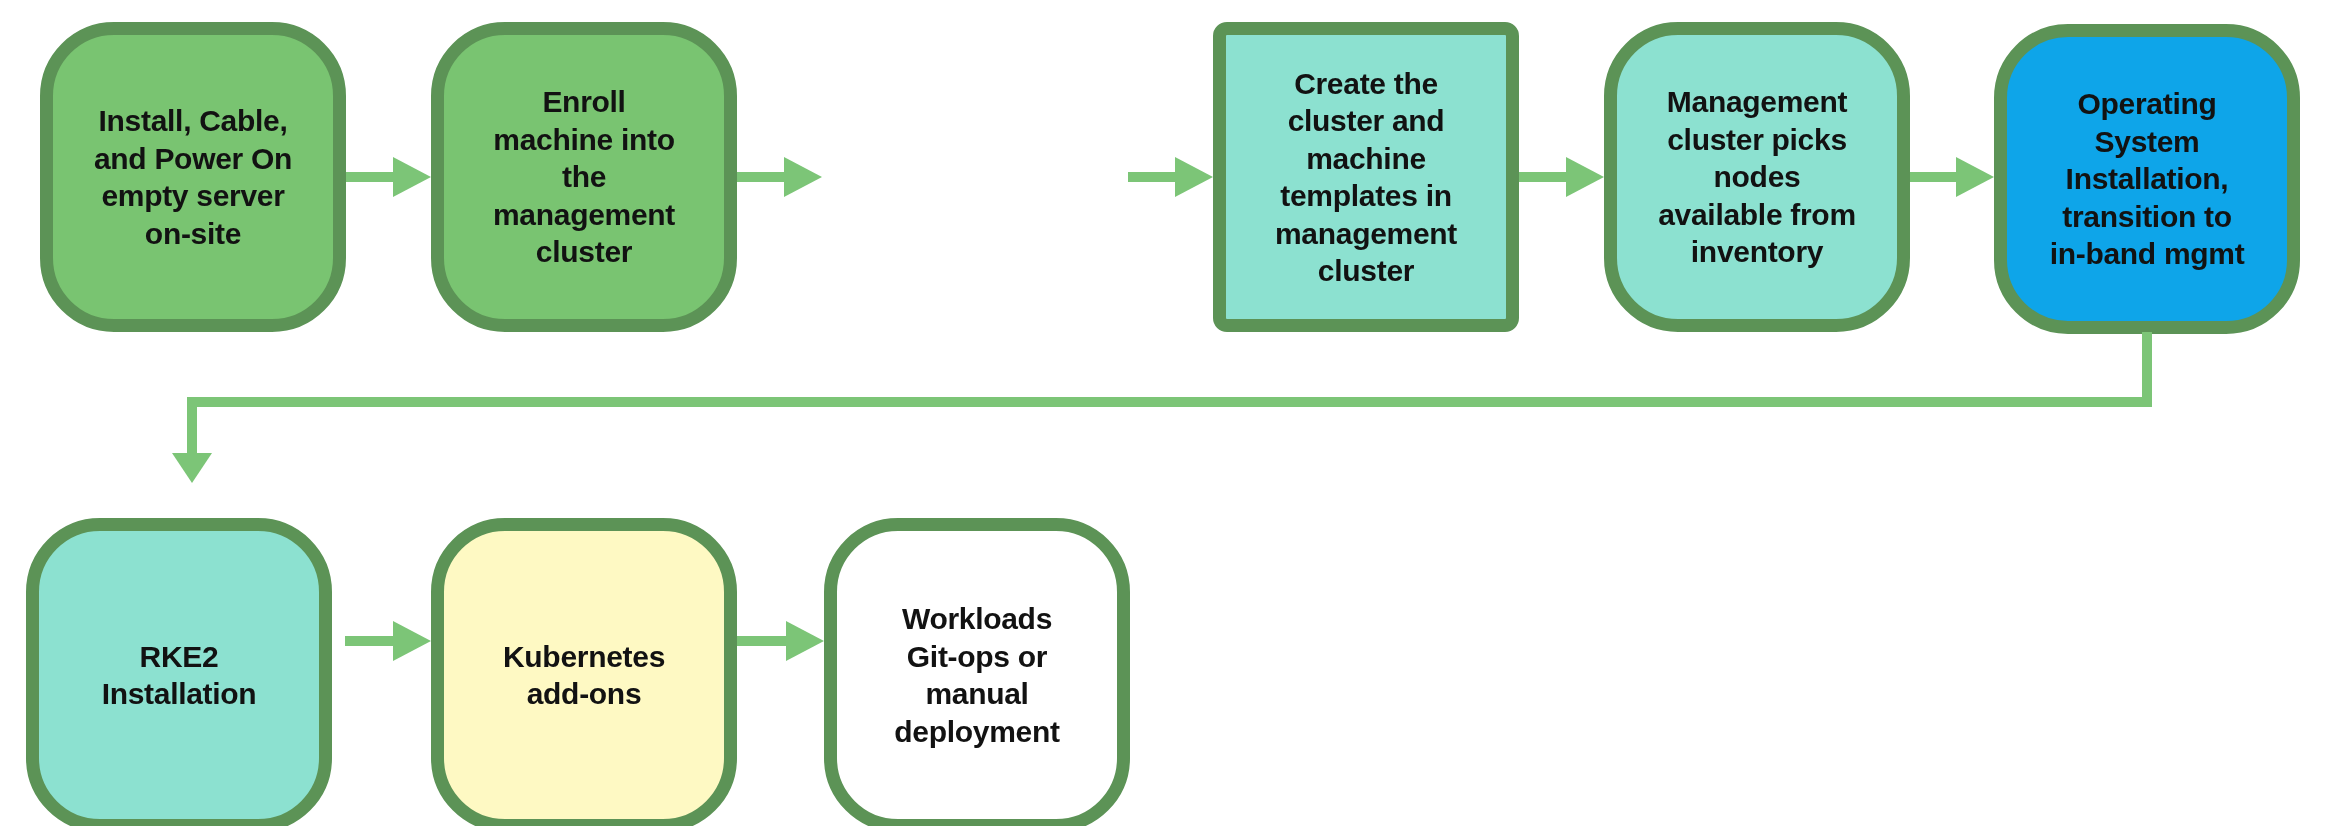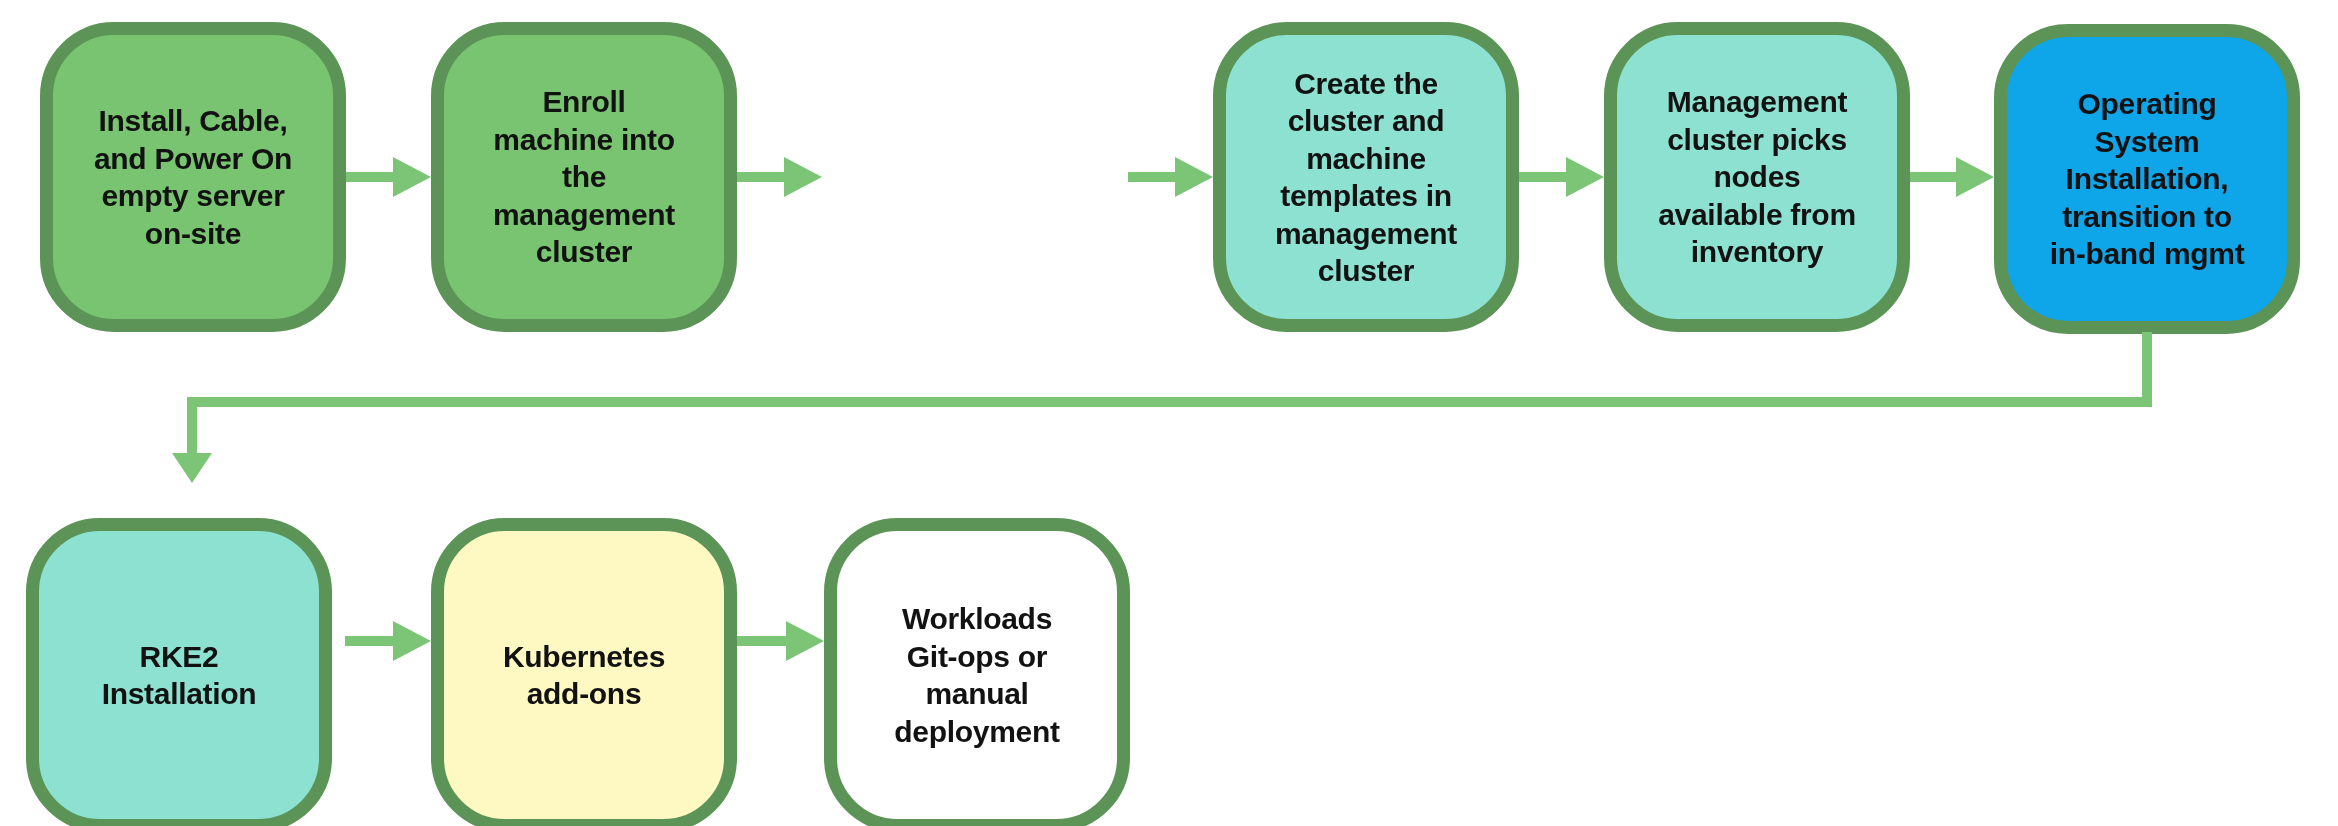--- a/index.html
+++ b/index.html
@@ -65,21 +65,21 @@
 empty server
 on-site</span>
   </div>
   <div class="node" style="left: 431px; top: 22px; background-color: rgb(121, 196, 113); border-color: rgb(92, 147, 86); justify-content: center;">
     <span class="label">Enroll
 machine into
 the
 management
 cluster</span>
   </div>
-  <div class="node" style="left: 1213px; top: 22px; background-color: rgb(140, 225, 208); border-color: rgb(92, 147, 86);">
+  <div class="node" style="left: 1213px; top: 22px; background-color: rgb(140, 225, 208); border-color: rgb(92, 147, 86); border-radius: 14px;">
     <span class="label">Create the
 cluster and
 machine
 templates in
 management
 cluster</span>
   </div>
   <div class="node" style="left: 1604px; top: 22px; background-color: rgb(140, 225, 208); border-color: rgb(92, 147, 86);">
     <span class="label">Management
 cluster picks

